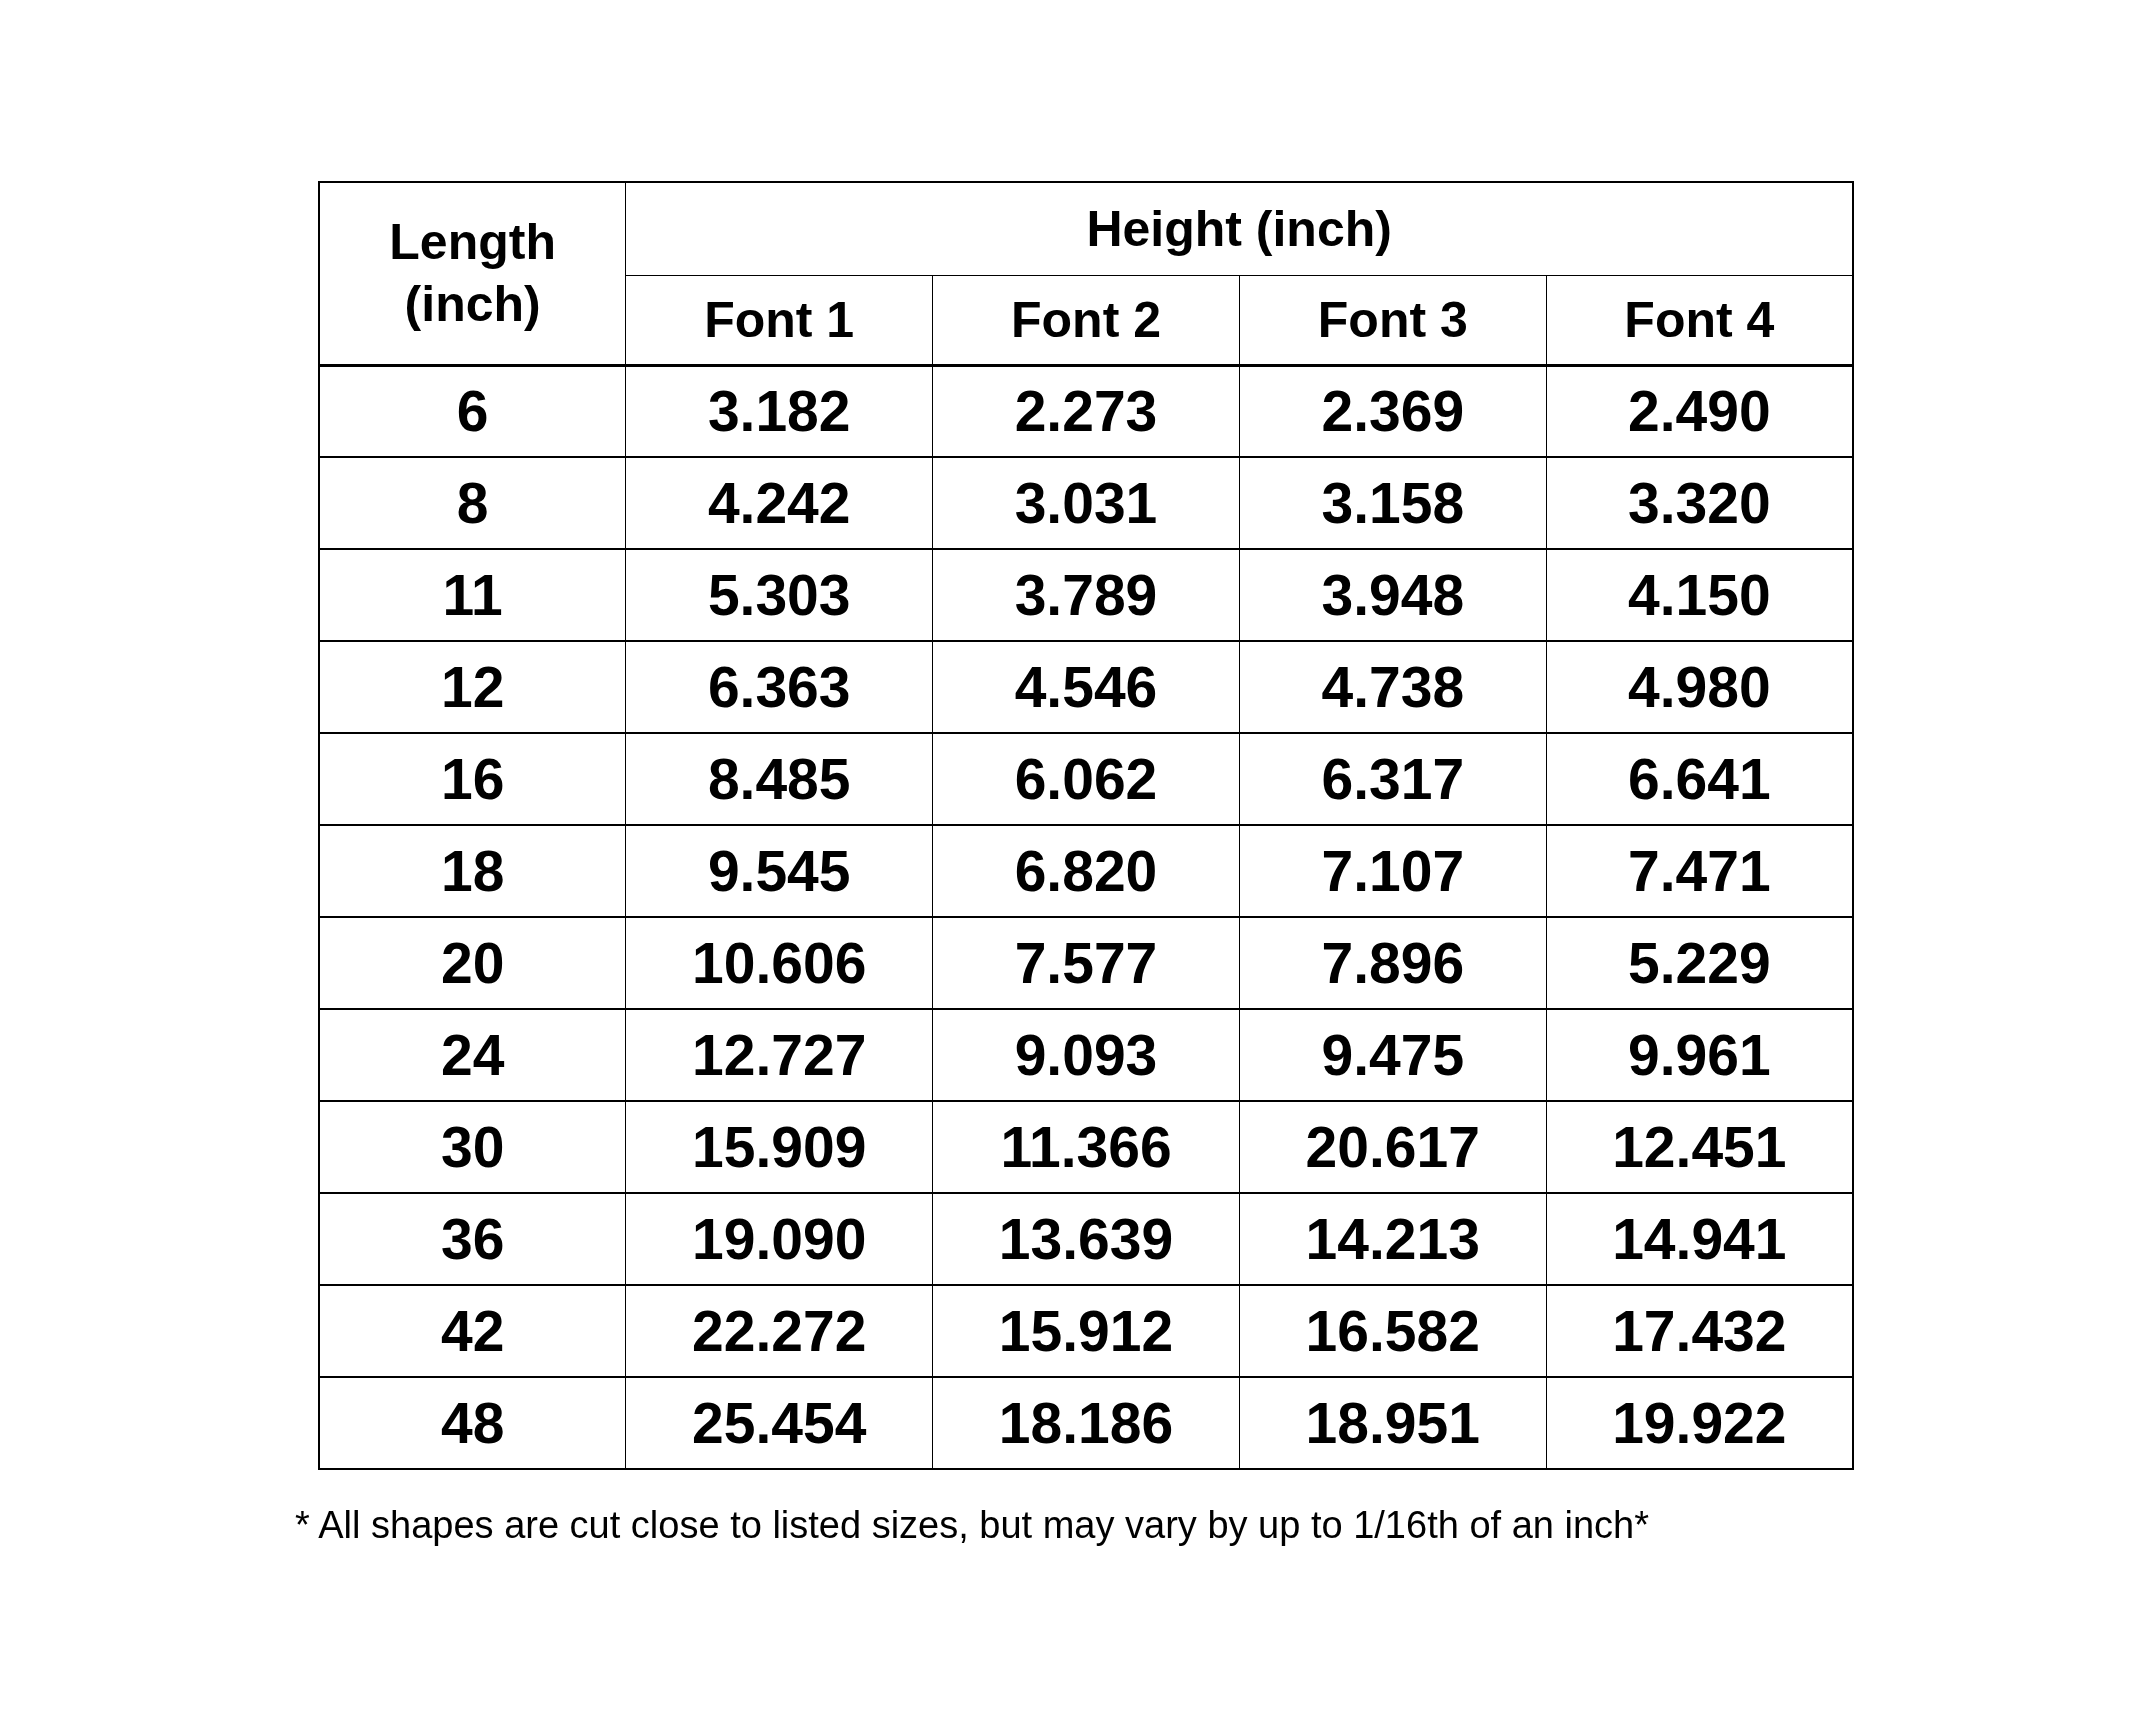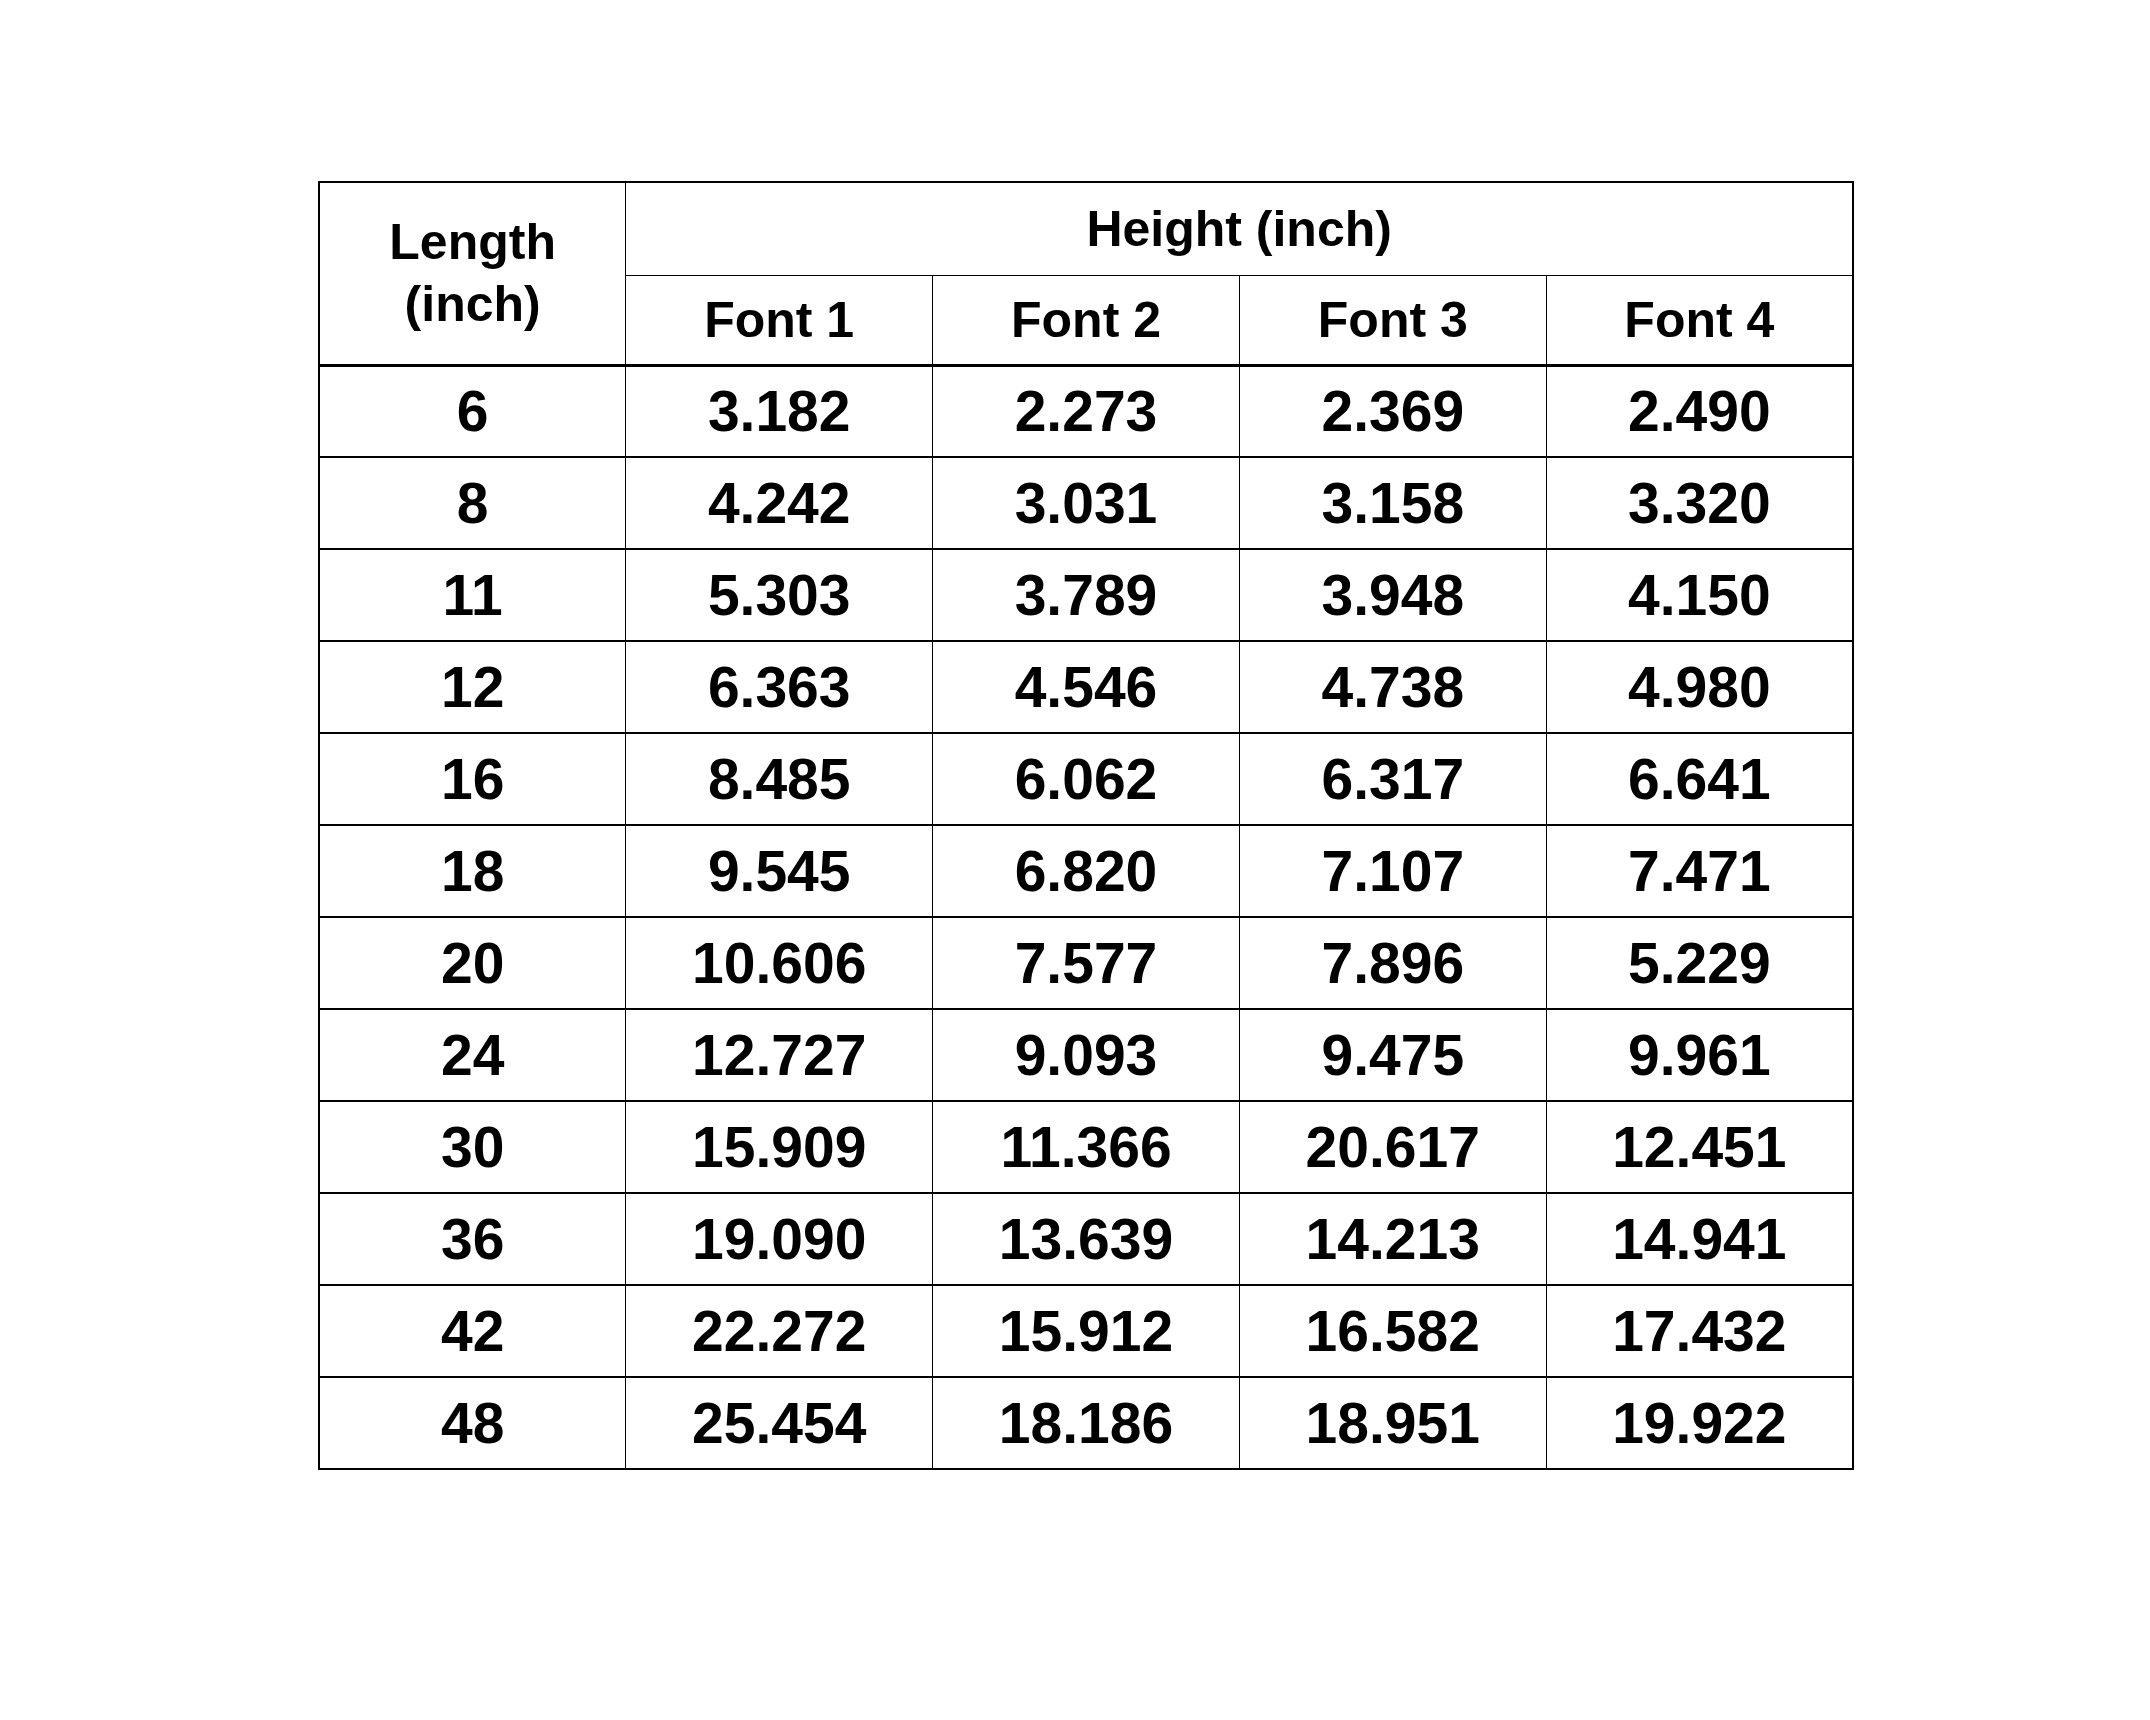--- a/index.html
+++ b/index.html
@@ -169,15 +169,16 @@
         <tr class="drow">
     <td class="len">48</td>
     <td class="val">25.454</td>
     <td class="val">18.186</td>
     <td class="val">18.951</td>
     <td class="val">19.922</td>
   </tr>
       </tbody>
   </table>
 
+  <div class="footnote">* All shapes are cut close to listed sizes, but may vary by up to 1/16th of an inch*</div>
 
 </div>
 
 
 </body></html>

